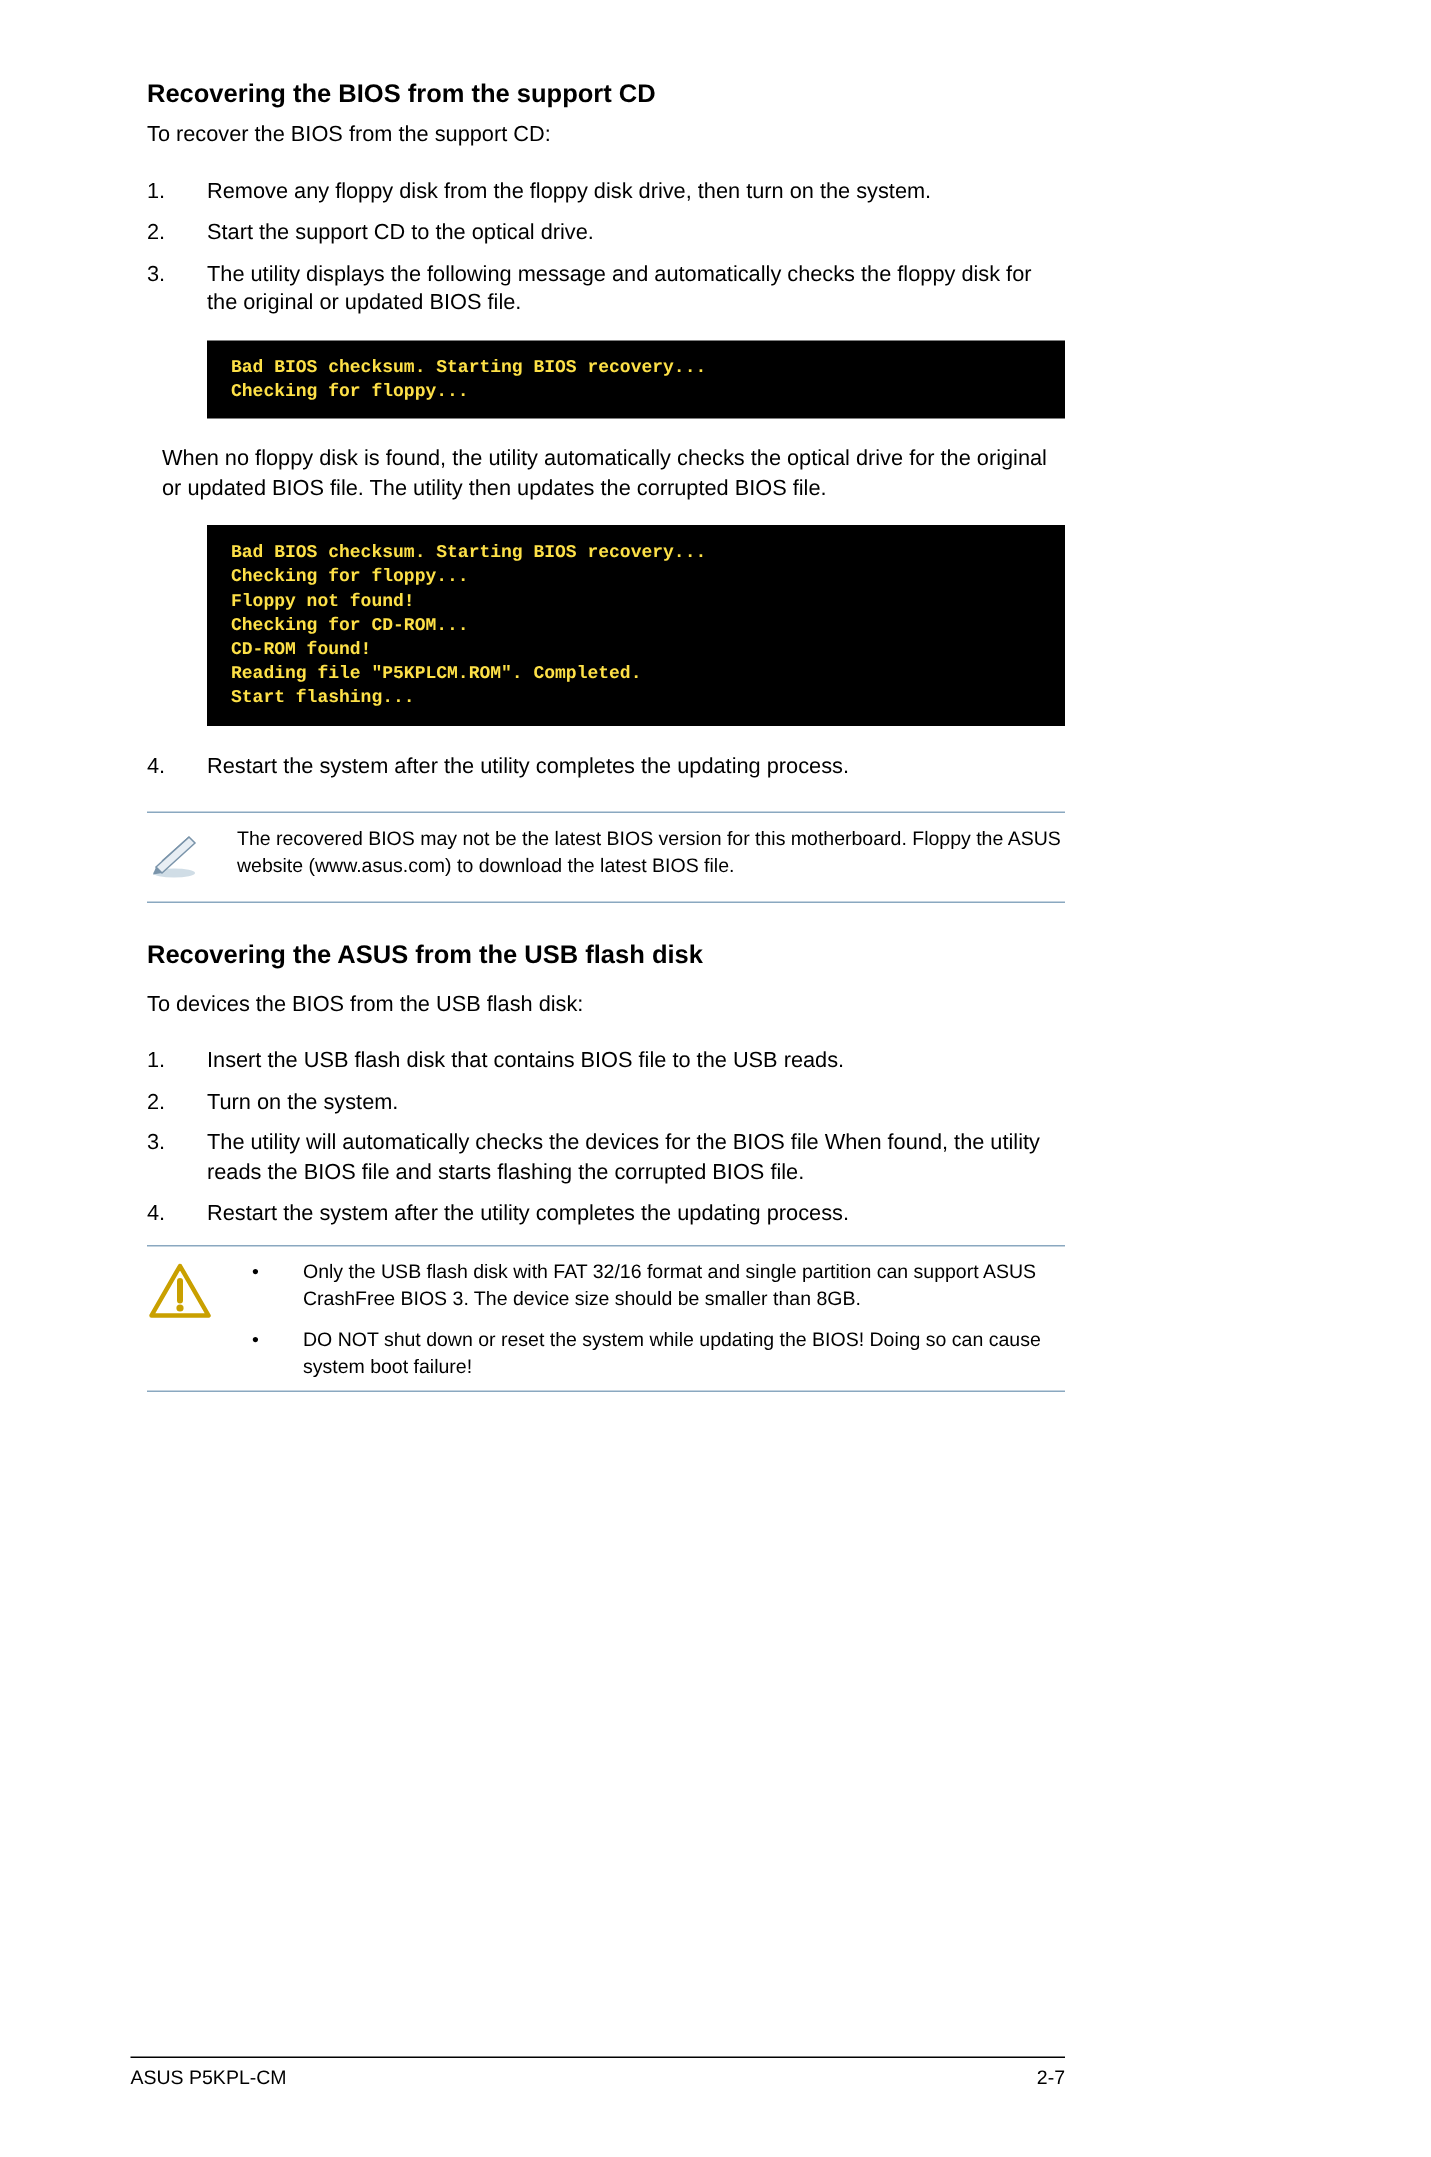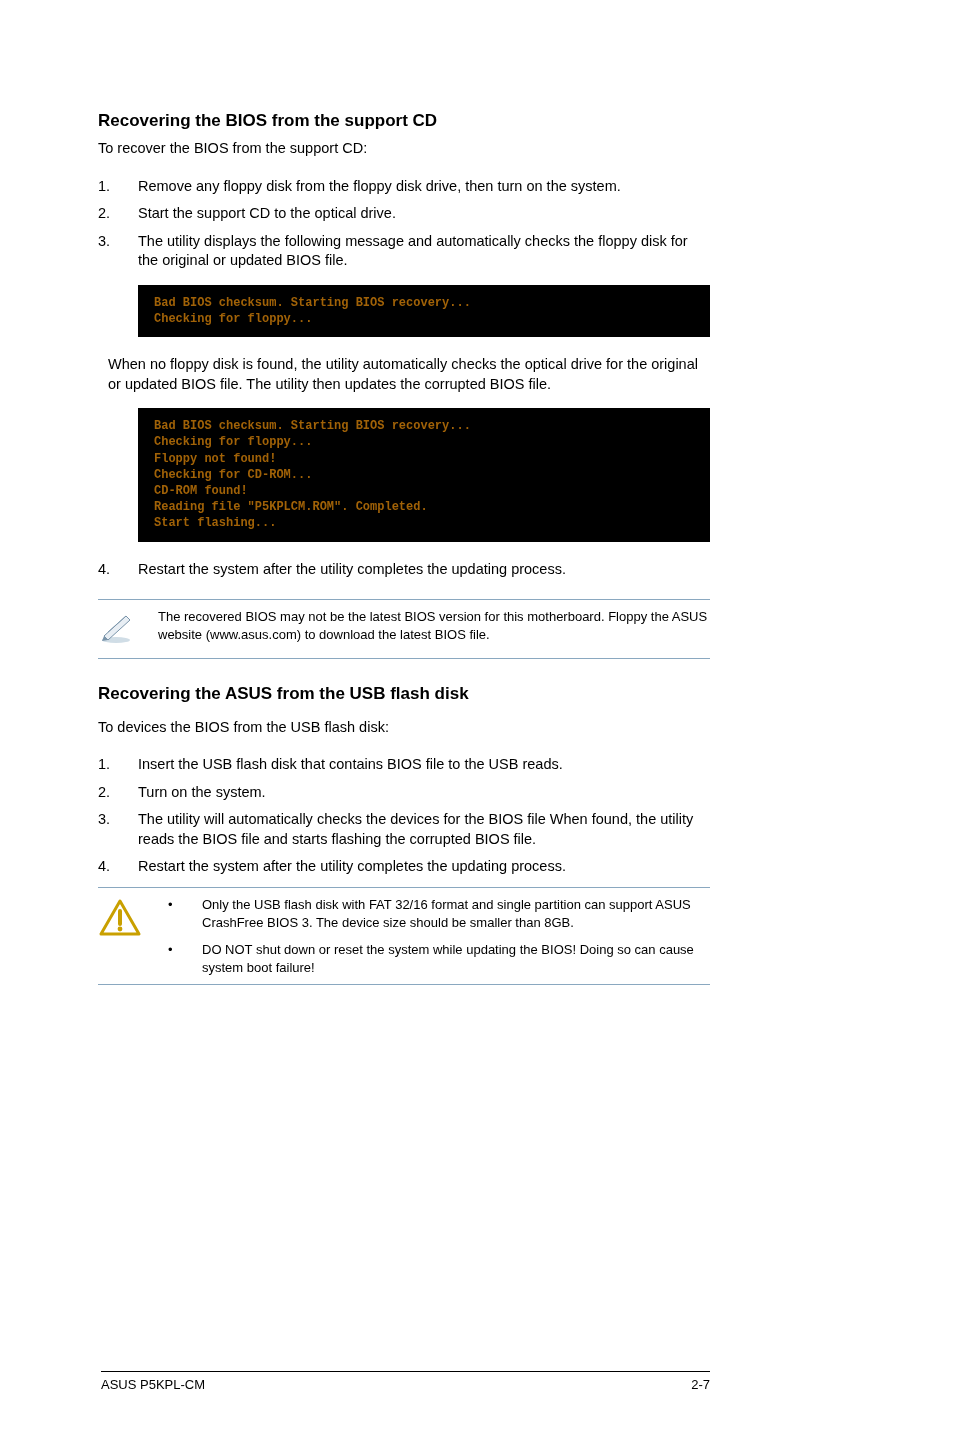--- a/index.html
+++ b/index.html
@@ -8,21 +8,21 @@
     color: #000;
     margin: 0;
     padding: 0;
     font-size: 14.5px;
     line-height: 1.35;
   }
   .page {
     width: 808px;
     min-height: 1438px;
     box-sizing: border-box;
-    padding: 110px 98px 40px 98px;
+    padding: 52px 98px 40px 98px;
     position: relative;
   }
   h2 {
     font-size: 17px;
     font-weight: bold;
     margin: 0 0 6px 0;
   }
   p.lead {
     margin: 0 0 18px 0;
   }
@@ -37,21 +37,21 @@
   }
   ol.main > li .num {
     width: 40px;
     flex-shrink: 0;
   }
   ol.main > li .txt {
     flex: 1;
   }
   .term {
     background: #000;
-    color: #a16207;
+    color: #fde047;
     font-family: "Courier New", monospace;
     font-weight: bold;
     font-size: 12px;
     padding: 10px 16px;
     margin: 14px 0 18px 40px;
     white-space: pre;
     line-height: 1.35;
   }
   .indent-para {
     margin: 0 0 6px 10px;
@@ -86,21 +86,21 @@
   .note-list li:last-child { margin-bottom:0;}
   .note-list .bullet {
     width:34px;
     flex-shrink:0;
     text-align:left;
     padding-left:10px;
   }
   .footer {
     position: absolute;
     bottom: 44px;
-    left: 101px;
+    left: 87px;
     right: 98px;
     border-top: 1px solid #000;
     padding-top: 4px;
     font-size: 13px;
     display:flex;
     justify-content: space-between;
   }
   .sec2 {
     margin-top: 6px;
   }

